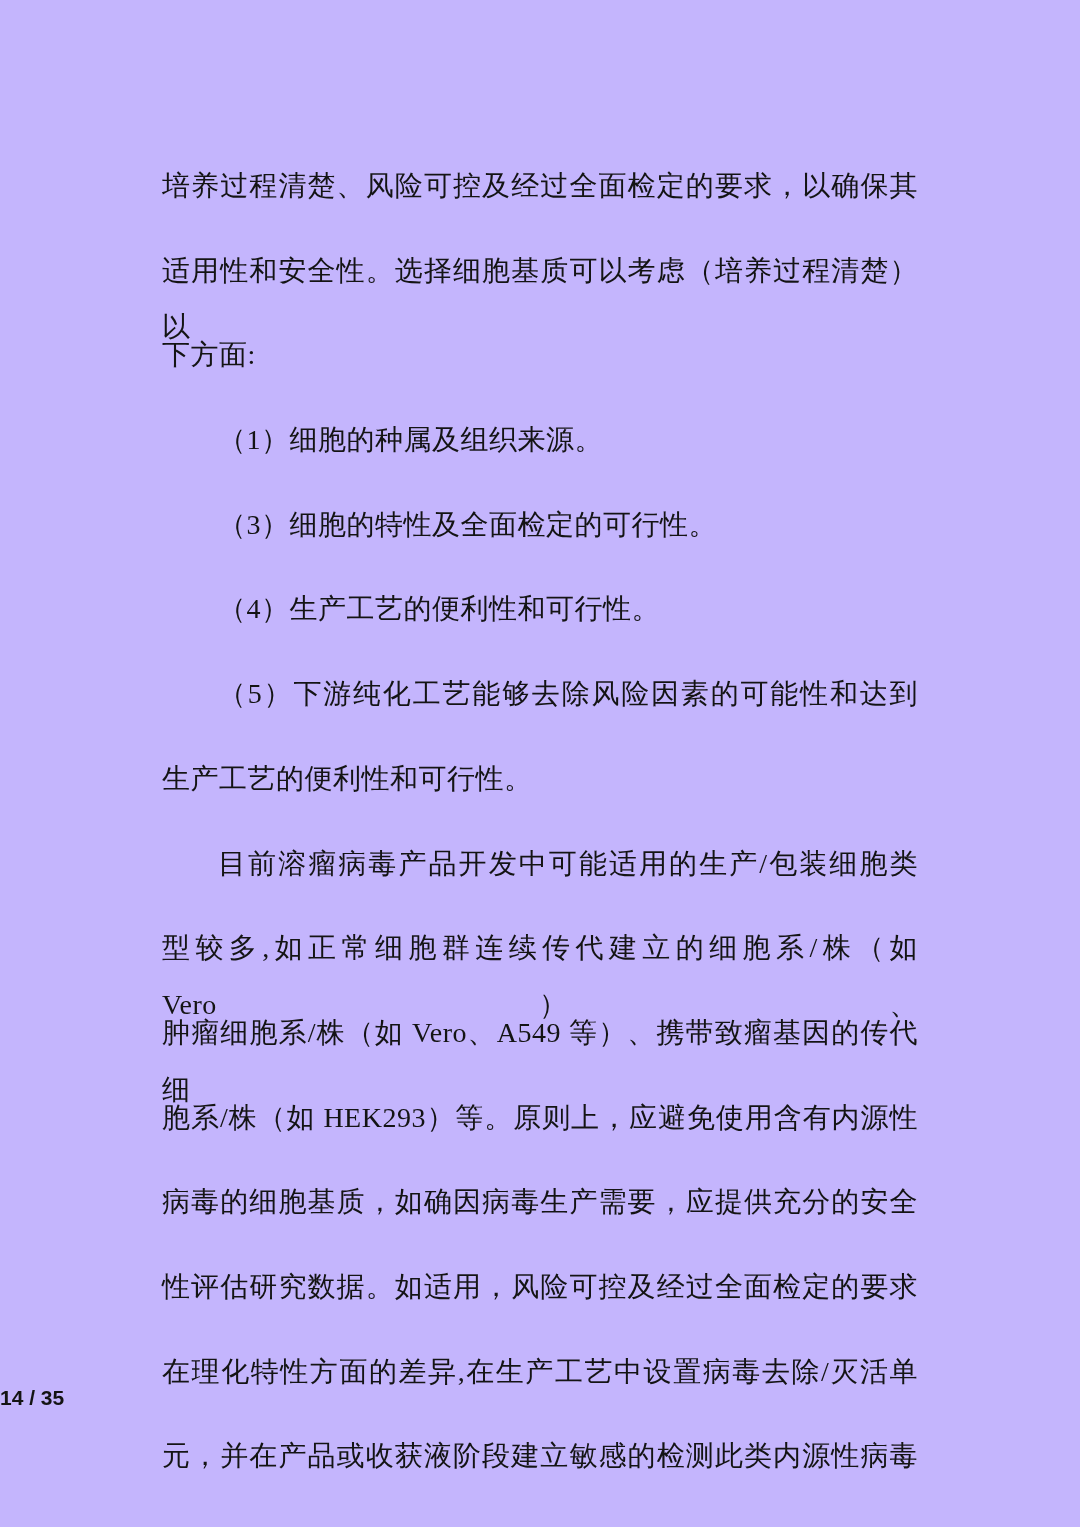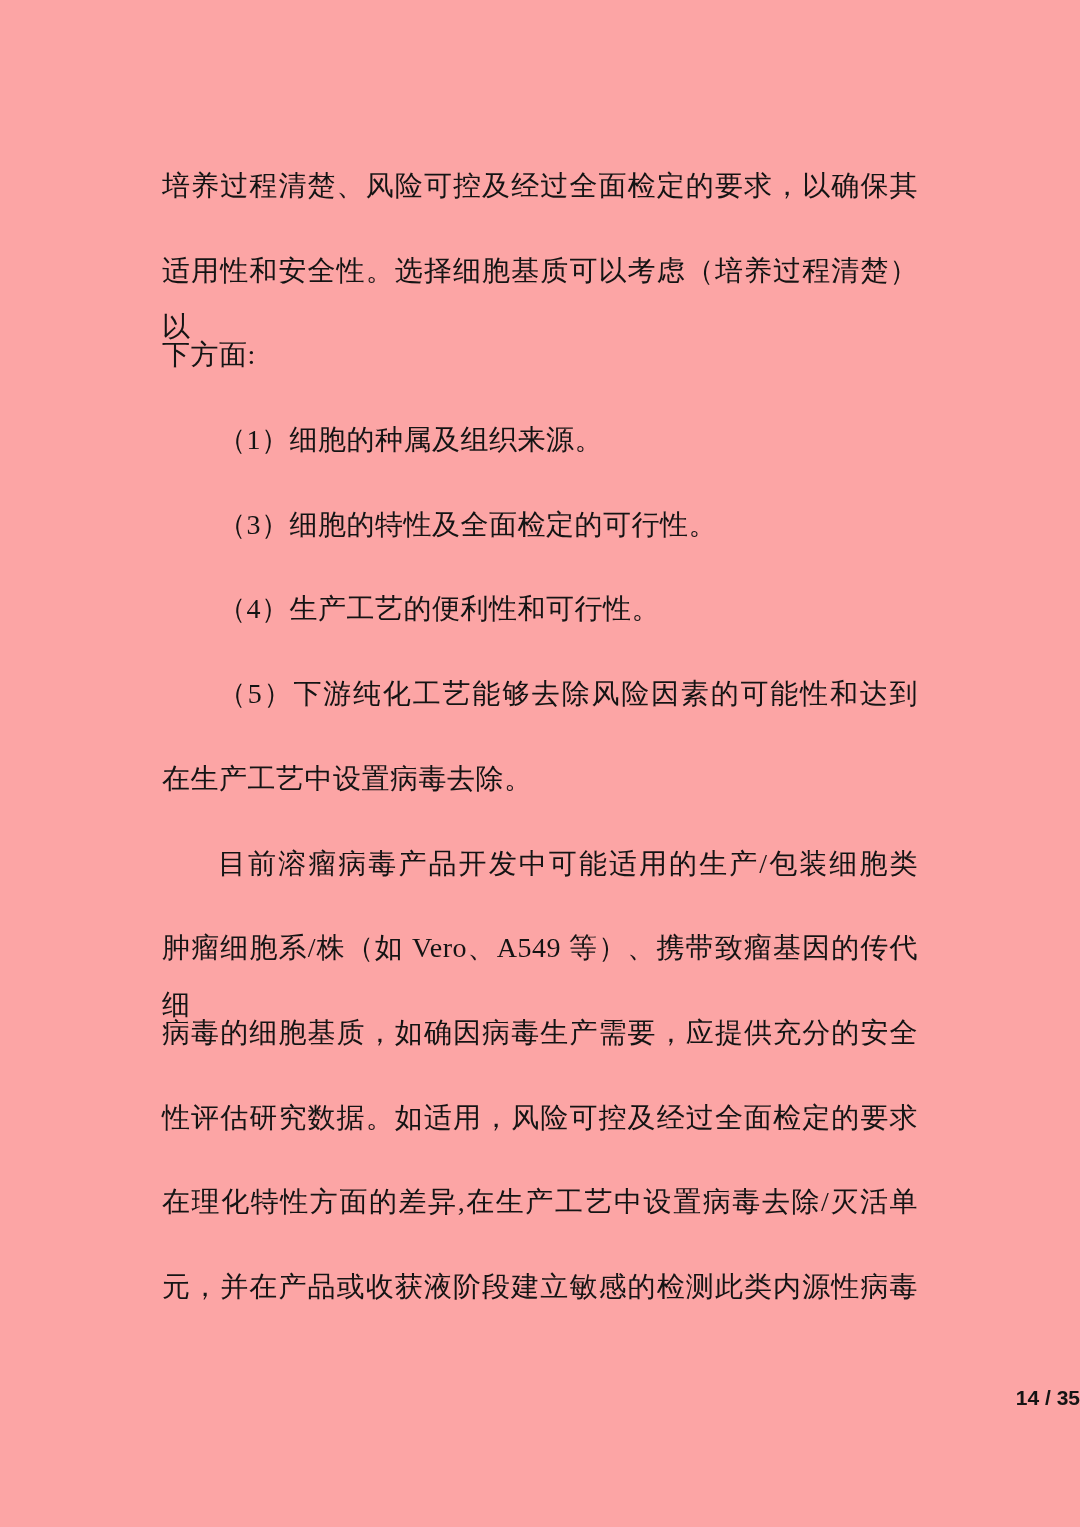--- a/index.html
+++ b/index.html
@@ -4,21 +4,21 @@
 <style>
   html, body {
     margin: 0;
     padding: 0;
     background: #ffffff;
   }
   .page {
     position: relative;
     width: 1080px;
     height: 1527px;
-    background: #fca5a5;
+    background: #c4b5fd;
     font-family: "Liberation Serif", "DejaVu Serif", serif;
     color: #141414;
     overflow: hidden;
   }
   .doc {
     position: absolute;
     left: 162px;
     top: 130px;
     width: 756px;
   }
@@ -41,43 +41,45 @@
   }
   
   .left {
     text-align: left;
   }
   .page-number {
     position: absolute;
     top: 1386px;
     left: 0;
     width: 100%;
-    text-align: right;
+    text-align: left;
     font-family: "Liberation Sans", "DejaVu Sans", sans-serif;
     font-weight: bold;
     font-size: 21px;
     color: #141414;
   }
 </style>
 </head>
 <body>
 
 <div class="page">
 
   <div class="doc">
     <p class="line jf">培养过程清楚、风险可控及经过全面检定的要求，以确保其</p>
     <p class="line jf">适用性和安全性。选择细胞基质可以考虑（培养过程清楚）以</p>
     <p class="line left">下方面:</p>
     <p class="line left indent">（1）细胞的种属及组织来源。</p>
     <p class="line left indent">（3）细胞的特性及全面检定的可行性。</p>
     <p class="line left indent">（4）生产工艺的便利性和可行性。</p>
     <p class="line jf indent">（5）下游纯化工艺能够去除风险因素的可能性和达到</p>
-    <p class="line left">在生产工艺中设置病毒去除。</p>
+    <p class="line left">生产工艺的便利性和可行性。</p>
     <p class="line jf indent">目前溶瘤病毒产品开发中可能适用的生产/包装细胞类</p>
+    <p class="line jf">型较多,如正常细胞群连续传代建立的细胞系/株（如 Vero）、</p>
     <p class="line jf">肿瘤细胞系/株（如 Vero、A549 等）、携带致瘤基因的传代细</p>
+    <p class="line jf">胞系/株（如 HEK293）等。原则上，应避免使用含有内源性</p>
     <p class="line jf">病毒的细胞基质，如确因病毒生产需要，应提供充分的安全</p>
     <p class="line jf">性评估研究数据。如适用，风险可控及经过全面检定的要求</p>
     <p class="line jf">在理化特性方面的差异,在生产工艺中设置病毒去除/灭活单</p>
     <p class="line jf">元，并在产品或收获液阶段建立敏感的检测此类内源性病毒</p>
 
   </div>
 
   <div class="page-number">14 / 35</div>
 
 </div>

